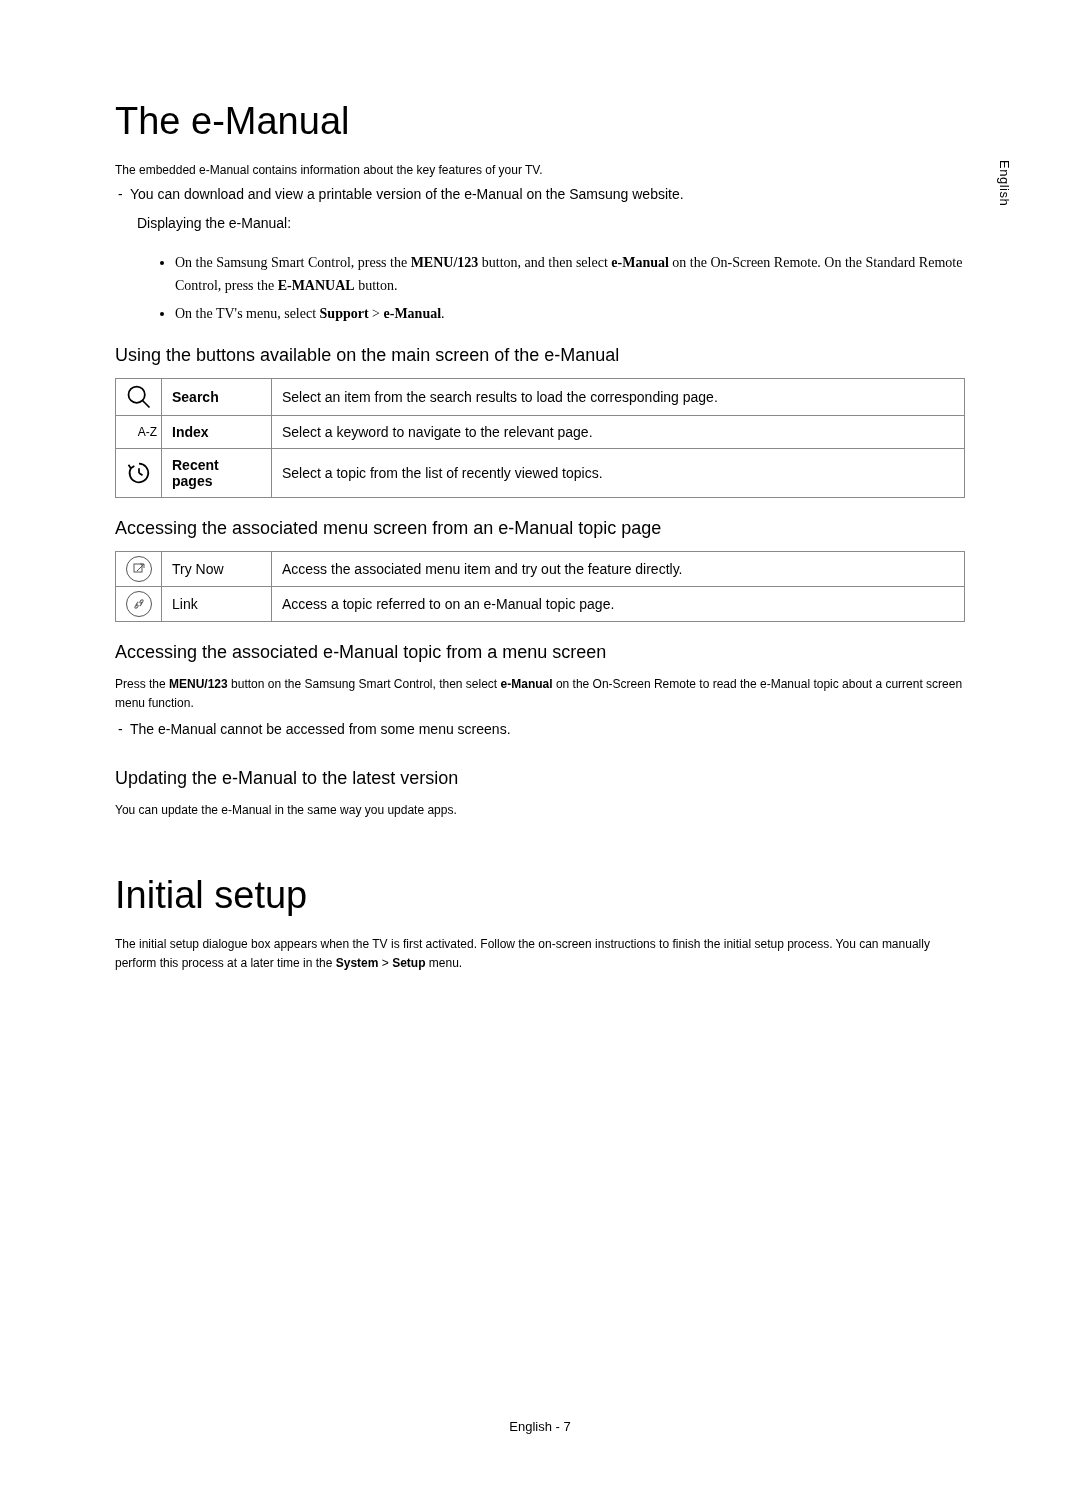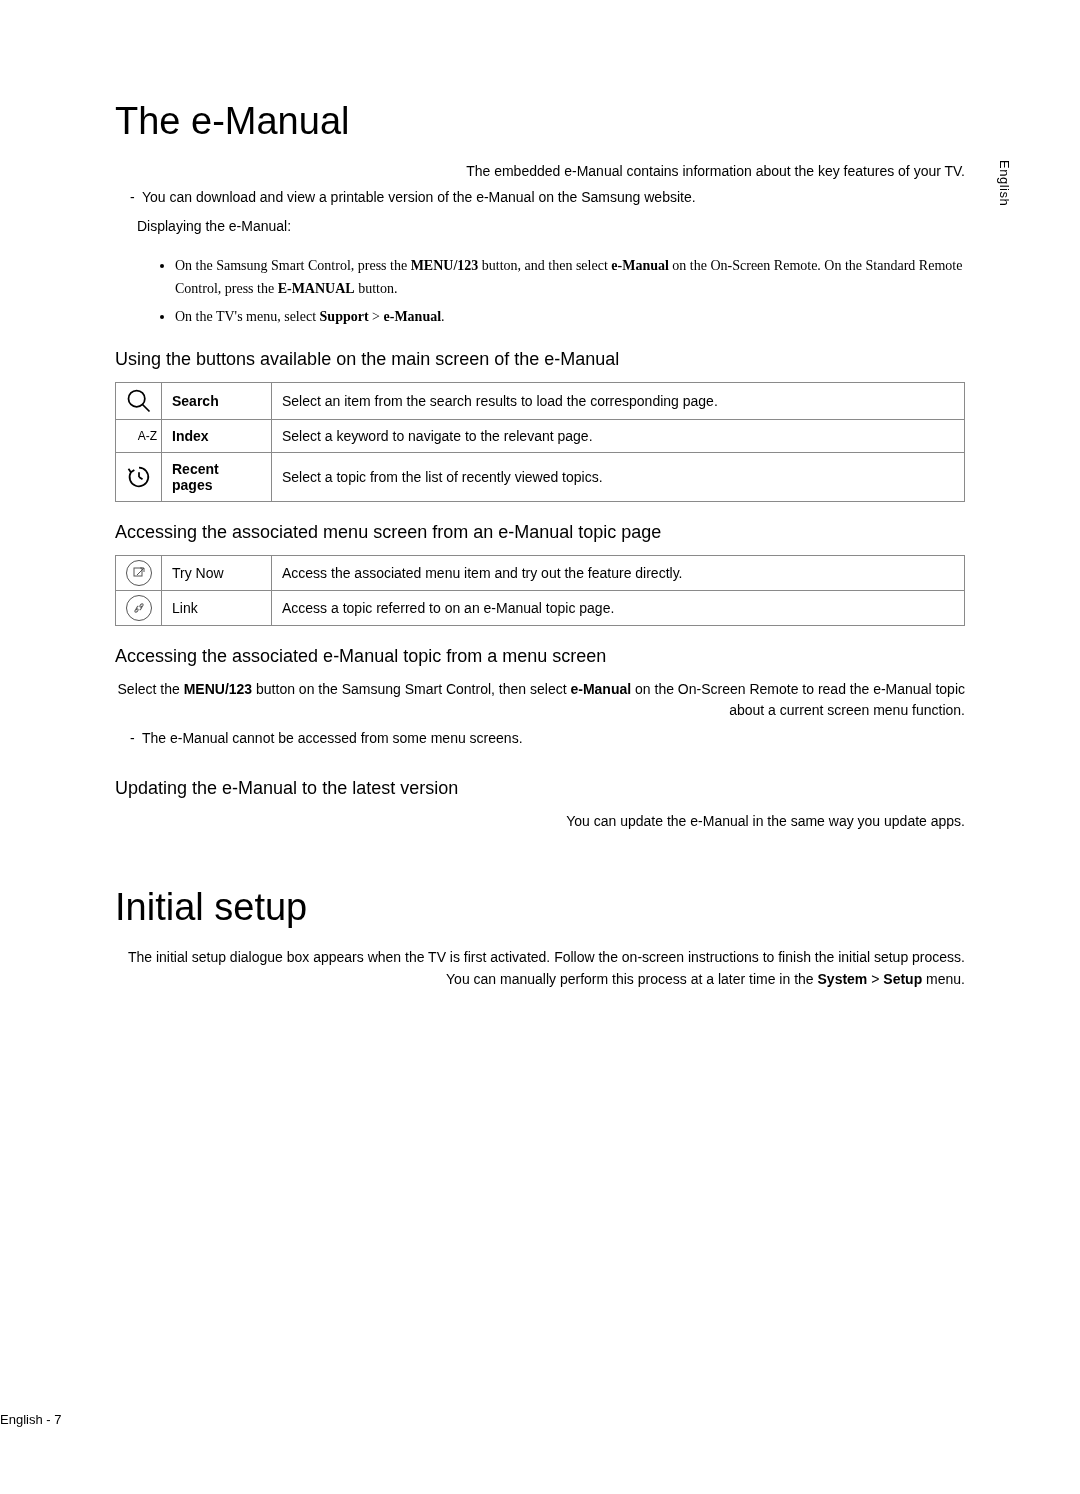--- a/index.html
+++ b/index.html
@@ -1,36 +1,36 @@
 <!DOCTYPE html>
 <html><head>
 <meta charset="utf-8">
 <style>
   * { box-sizing: border-box; margin: 0; padding: 0; }
   html, body { width: 1080px; height: 1494px; background: #fff; font-family: Arial, Helvetica, sans-serif; color: #000; }
   .page { position: relative; width: 1080px; height: 1494px; padding: 100px 115px 60px 115px; }
   .side-label { position: absolute; top: 160px; right: 68px; font-size: 13px; writing-mode: vertical-rl; text-orientation: mixed; letter-spacing: 0.5px; }
   h1 { font-size: 38px; font-weight: 400; margin-bottom: 18px; }
-  .body-text { font-size: 14px; line-height: 1.55; margin-bottom: 4px; text-align: right; }
-  .dash-line { font-size: 14px; line-height: 1.55; padding-left: 3px; margin-left: 12px; }
+  .body-text { font-size: 12px; line-height: 1.55; margin-bottom: 4px; }
+  .dash-line { font-size: 14px; line-height: 1.55; padding-left: 3px; }
   .dash-line .dash { display: inline-block; width: 12px; }
   .indent1 { padding-left: 22px; margin-top: 10px; margin-bottom: 21px; font-size: 14px; }
   ul.bullets { list-style: disc; padding-left: 60px; margin: 10px 0 18px 0; }
   ul.bullets li { font-size: 14px; line-height: 1.6; margin-bottom: 6px; font-family: Liberation Serif, serif; }
   h2 { font-size: 18px; font-weight: 400; margin-top: 20px; margin-bottom: 12px; }
   .bold { font-weight: 700; }
   table { border-collapse: collapse; width: 100%; margin-bottom: 14px; }
   td { border: 1px solid #8a8a8a; padding: 8px 10px; font-size: 14px; vertical-align: middle; margin-top: 48px; }
   td.icon-cell { width: 46px; text-align: center; padding: 4px; }
   td.label-cell { width: 110px; }
   .svg-icon { width: 28px; height: 28px; display: block; margin: 0 auto; }
   .az-text { font-family: Arial, sans-serif; font-size: 12px; text-align: right; }
   .circle-icon { width: 26px; height: 26px; border: 1.5px solid #555; border-radius: 50%; display: flex; align-items: center; justify-content: center; margin: 0 auto; }
   .section-gap { height: 50px; }
-  .footer { position: absolute; bottom: 67px; left: 0; width: 100%; font-size: 13px; margin-top: 48px; }
+  .footer { position: absolute; bottom: 60px; left: 0; width: 100%; text-align: center; font-size: 13px; margin-top: 48px; }
   .inline-parts span { white-space: pre-wrap; }
 </style>
 </head>
 <body>
 
 <div class="page">
 
   <div class="side-label">English</div>
 
   <h1>The e-Manual</h1>
@@ -115,21 +115,21 @@
       </td>
       <td class="label-cell">Link</td>
       <td>Access a topic referred to on an e-Manual topic page.</td>
     </tr>
   </tbody>
     </table>
 
   <h2>Accessing the associated e-Manual topic from a menu screen</h2>
 
   <p class="body-text inline-parts">
-    <span>Select the </span><span class="bold">MENU/123</span><span> button on the Samsung Smart Control, then select </span><span class="bold">e-Manual</span><span> on the On-Screen Remote to read the e-Manual topic about a current screen menu function.</span>
+    <span>Press the </span><span class="bold">MENU/123</span><span> button on the Samsung Smart Control, then select </span><span class="bold">e-Manual</span><span> on the On-Screen Remote to read the e-Manual topic about a current screen menu function.</span>
   </p>
 
   <p class="dash-line" style="margin-top:6px"><span class="dash">-</span><span>The e-Manual cannot be accessed from some menu screens.</span></p>
 
   <h2 style="margin-top:28px">Updating the e-Manual to the latest version</h2>
   <p class="body-text">You can update the e-Manual in the same way you update apps.</p>
 
   <div class="section-gap"></div>
 
   <h1>Initial setup</h1>

